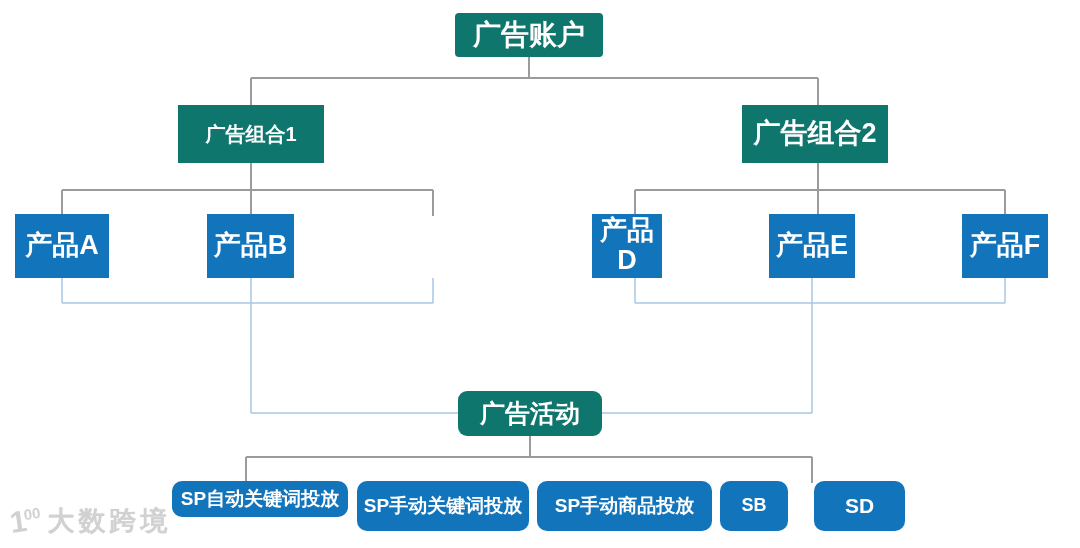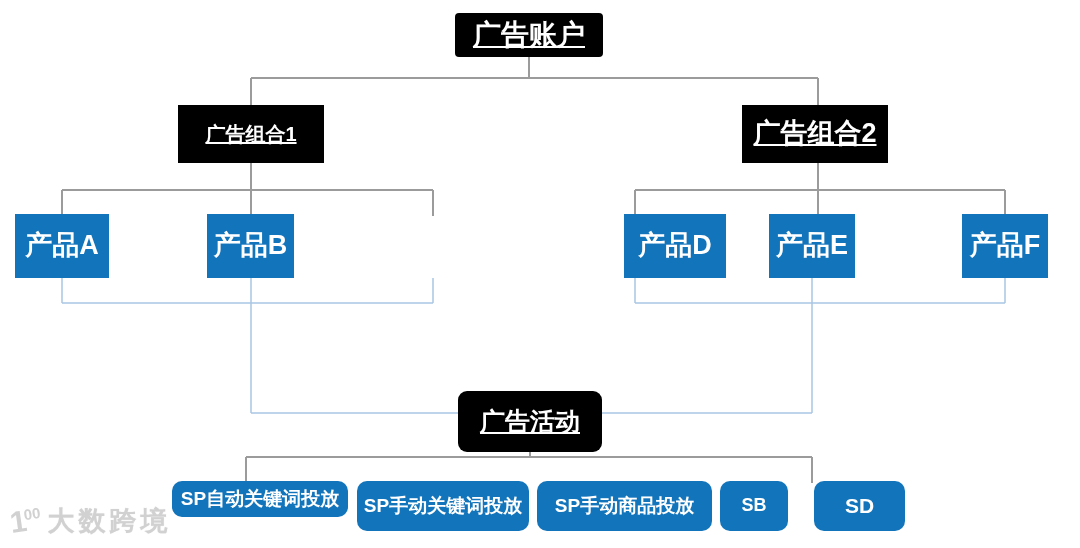--- a/index.html
+++ b/index.html
@@ -11,35 +11,35 @@
     font-family:"Liberation Sans",sans-serif;
   }
   .wires{position:absolute;left:0;top:0;z-index:0;}
   .node{
     position:absolute;z-index:1;
     display:flex;align-items:center;justify-content:center;
     color:#ffffff;font-weight:bold;
     text-align:center;line-height:1.1;
     box-sizing:border-box;
   }
-  .orange{background:#000000;text-decoration:underline;}
+  .orange{background:#0f766e;}
   .blue{background:#1274BB;}
 
   .n-account   {left:455px;top:13px; width:148px;height:44px;font-size:28px;border-radius:4px;}
   .n-portfolio1{left:178px;top:105px;width:146px;height:58px;font-size:20px;}
   .n-portfolio2{left:742px;top:105px;width:146px;height:58px;font-size:27px;}
 
   .n-prodA{left:15px; top:214px;width:94px;height:64px;font-size:27px;}
   .n-prodB{left:207px;top:214px;width:87px;height:64px;font-size:27px;}
   .n-prodC{left:390px;top:214px;width:85px;height:64px;font-size:27px;}
-  .n-prodD{left:592px;top:214px;width:102px;height:64px;font-size:27px;margin-left:32px;}
+  .n-prodD{left:592px;top:214px;width:70px;height:64px;font-size:27px;}
   .n-prodE{left:769px;top:214px;width:86px;height:64px;font-size:27px;}
   .n-prodF{left:962px;top:214px;width:86px;height:64px;font-size:27px;}
 
-  .n-campaign{left:458px;top:391px;width:144px;height:61px;font-size:25px;border-radius:9px;}
+  .n-campaign{left:458px;top:391px;width:144px;height:45px;font-size:25px;border-radius:9px;}
 
   .n-sp1{left:172px;top:481px;width:176px;height:36px;font-size:19px;border-radius:10px;}
   .n-sp2{left:357px;top:481px;width:172px;height:50px;font-size:19px;border-radius:10px;}
   .n-sp3{left:537px;top:481px;width:175px;height:50px;font-size:19px;border-radius:10px;}
   .n-sb {left:720px;top:481px;width:68px; height:50px;font-size:18px;border-radius:10px;}
   .n-sd {left:814px;top:481px;width:91px; height:50px;font-size:21px;border-radius:10px;}
 
   .watermark{
     position:absolute;left:10px;top:503px;z-index:2;
     display:flex;align-items:center;gap:6px;

